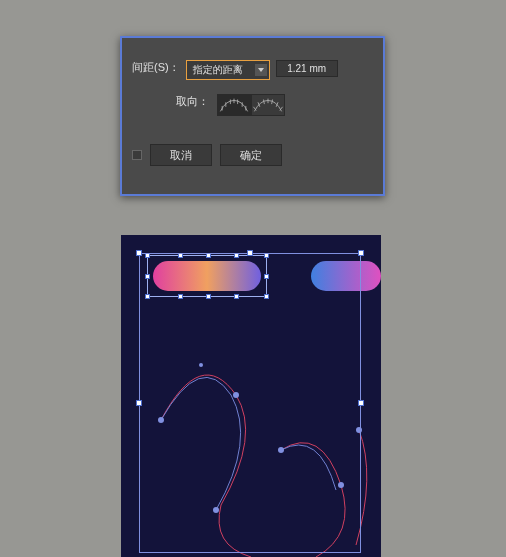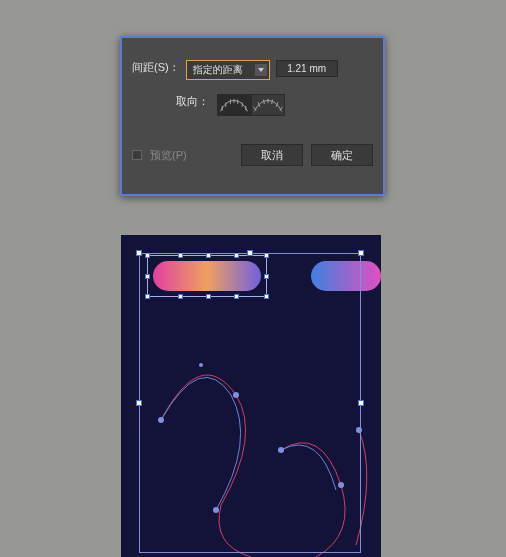--- a/index.html
+++ b/index.html
@@ -225,21 +225,20 @@
           <line x1="17" y1="9" x2="17" y2="4" stroke="#aaa"></line>
           <line x1="21" y1="10" x2="22" y2="5" stroke="#aaa"></line>
           <line x1="26" y1="13" x2="28" y2="8" stroke="#aaa"></line>
           <line x1="30" y1="17" x2="33" y2="13" stroke="#aaa"></line>
         </svg>
       </div>
     </div>
   </div>
   <div class="dialog-row3">
     <div class="checkbox"></div>
-    <span class="preview-label">预览(P)</span>
     <div class="btn">
       <span>取消</span>
     </div>
     <div class="btn">
       <span>确定</span>
     </div>
   </div>
 </div>
 
 <div class="canvas">

